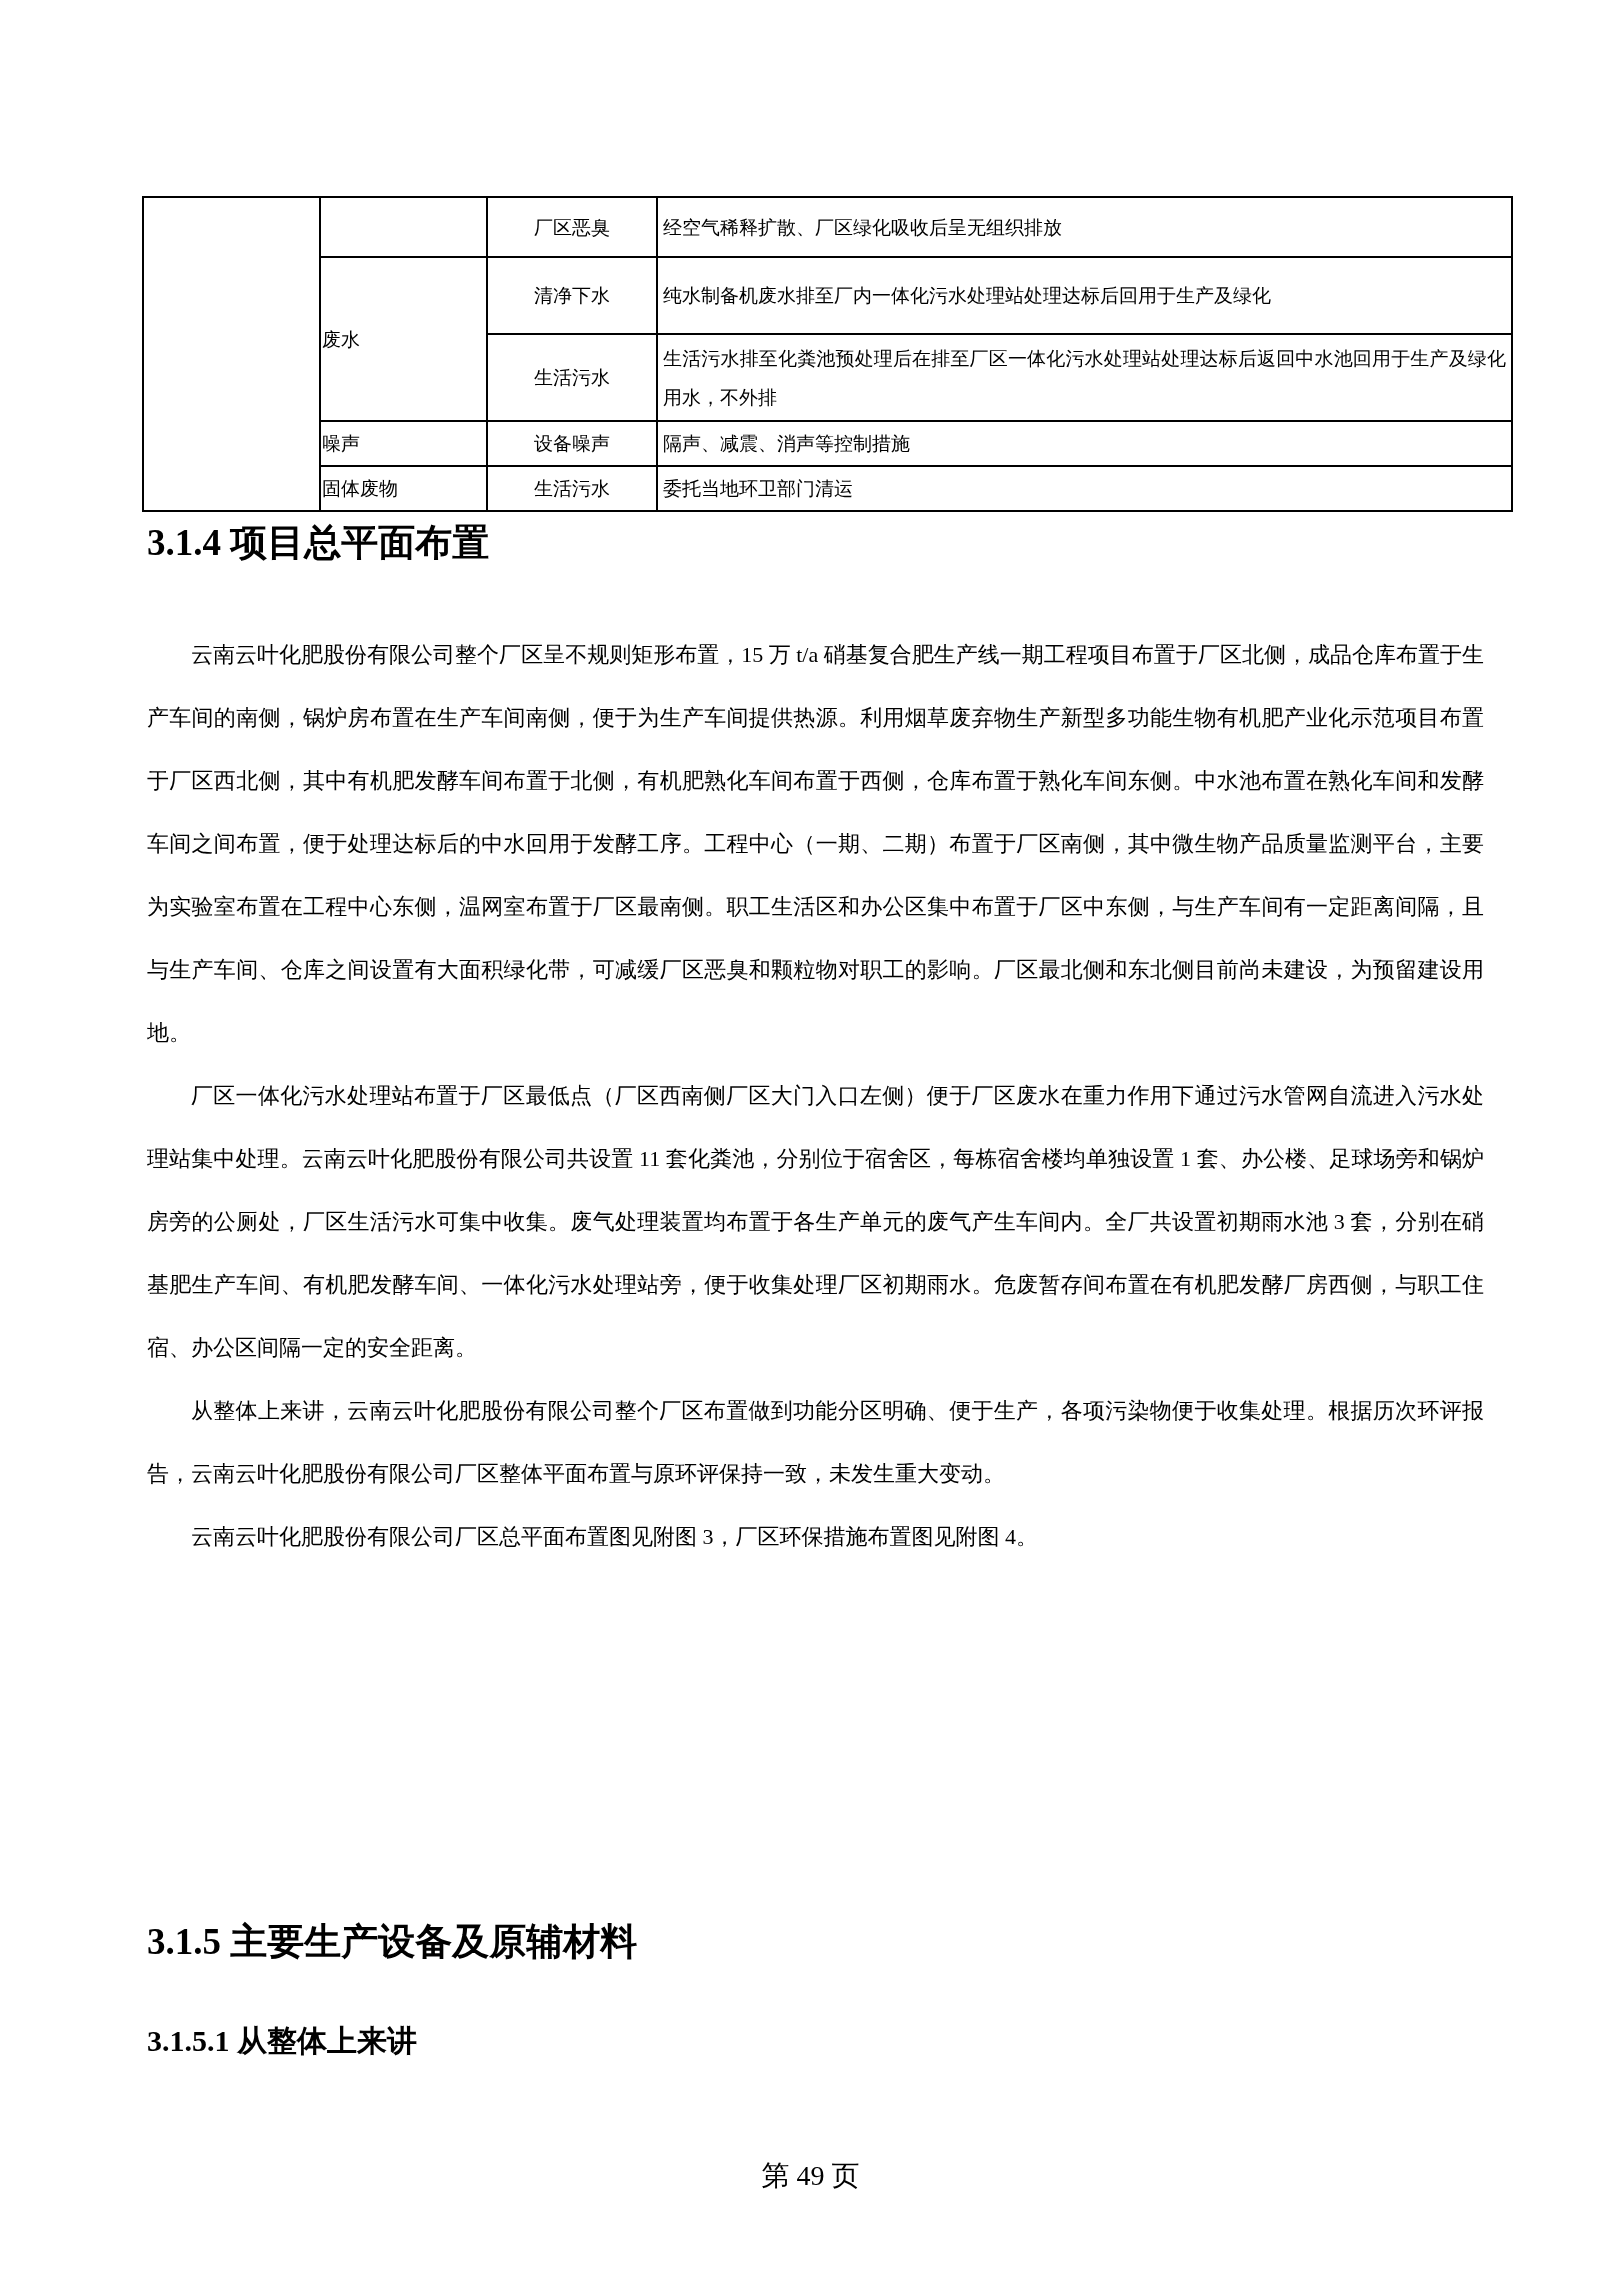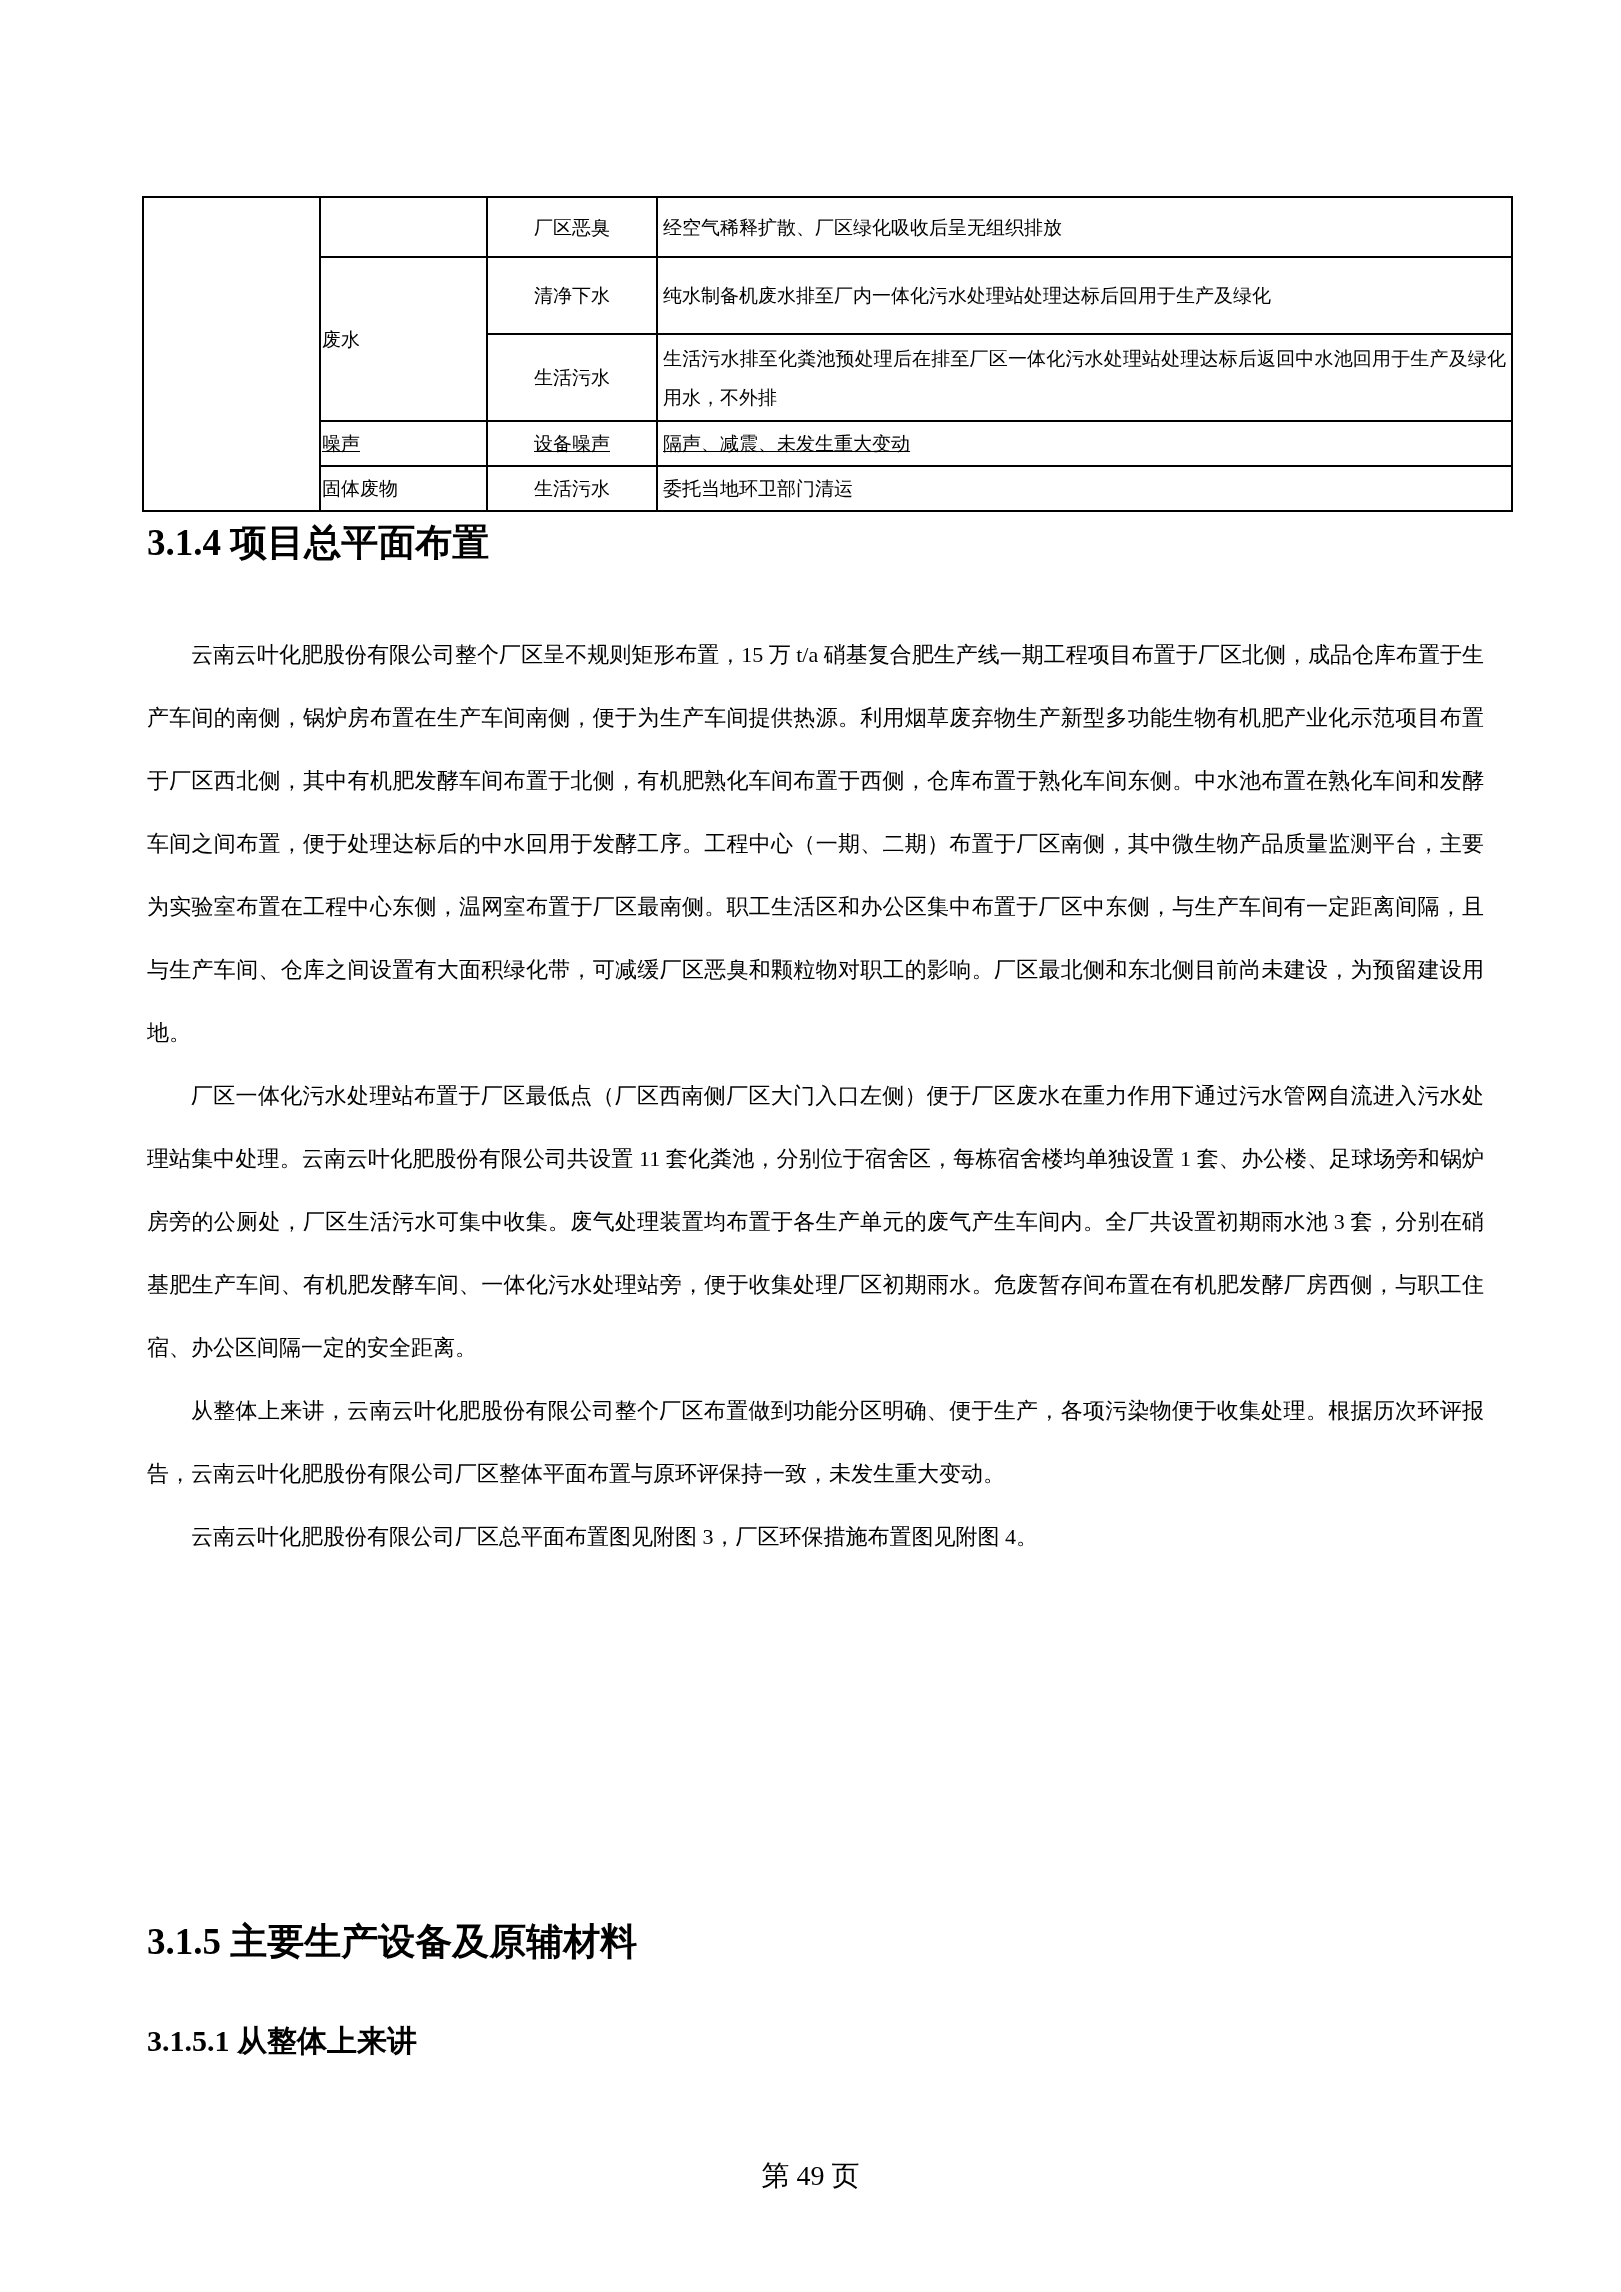--- a/index.html
+++ b/index.html
@@ -32,21 +32,21 @@
     line-height: 39px;
     overflow: hidden;
   }
   td.c1 { width: 173px; }
   td.c2 { width: 163px; text-align: left; }
   td.c3 { width: 166px; text-align: center; }
   td.c4 { width: 843px; text-align: justify; padding: 2px 5px; }
   tr.r1 { height: 60px; }
   tr.r2 { height: 77px; }
   tr.r3 { height: 87px; }
-  tr.r4 { height: 44px; text-decoration: underline; }
+  tr.r4 { height: 44px; }
   tr.r5 { height: 40px; }
 
   
   .h-l1 {
     position: absolute;
     left: 147px;
     font-size: 37px;
     font-weight: bold;
     line-height: 47px;
     white-space: nowrap;
@@ -108,21 +108,21 @@
           <td class="c3">清净下水</td>
           <td class="c4">纯水制备机废水排至厂内一体化污水处理站处理达标后回用于生产及绿化</td>
         </tr>
         <tr class="r3">
           <td class="c3">生活污水</td>
           <td class="c4">生活污水排至化粪池预处理后在排至厂区一体化污水处理站处理达标后返回中水池回用于生产及绿化用水，不外排</td>
         </tr>
         <tr class="r4">
           <td class="c2">噪声</td>
           <td class="c3">设备噪声</td>
-          <td class="c4">隔声、减震、未发生重大变动</td>
+          <td class="c4">隔声、减震、消声等控制措施</td>
         </tr>
         <tr class="r5">
           <td class="c2">固体废物</td>
           <td class="c3">生活污水</td>
           <td class="c4">委托当地环卫部门清运</td>
         </tr>
       </tbody>
     </table>
   </div>
 

